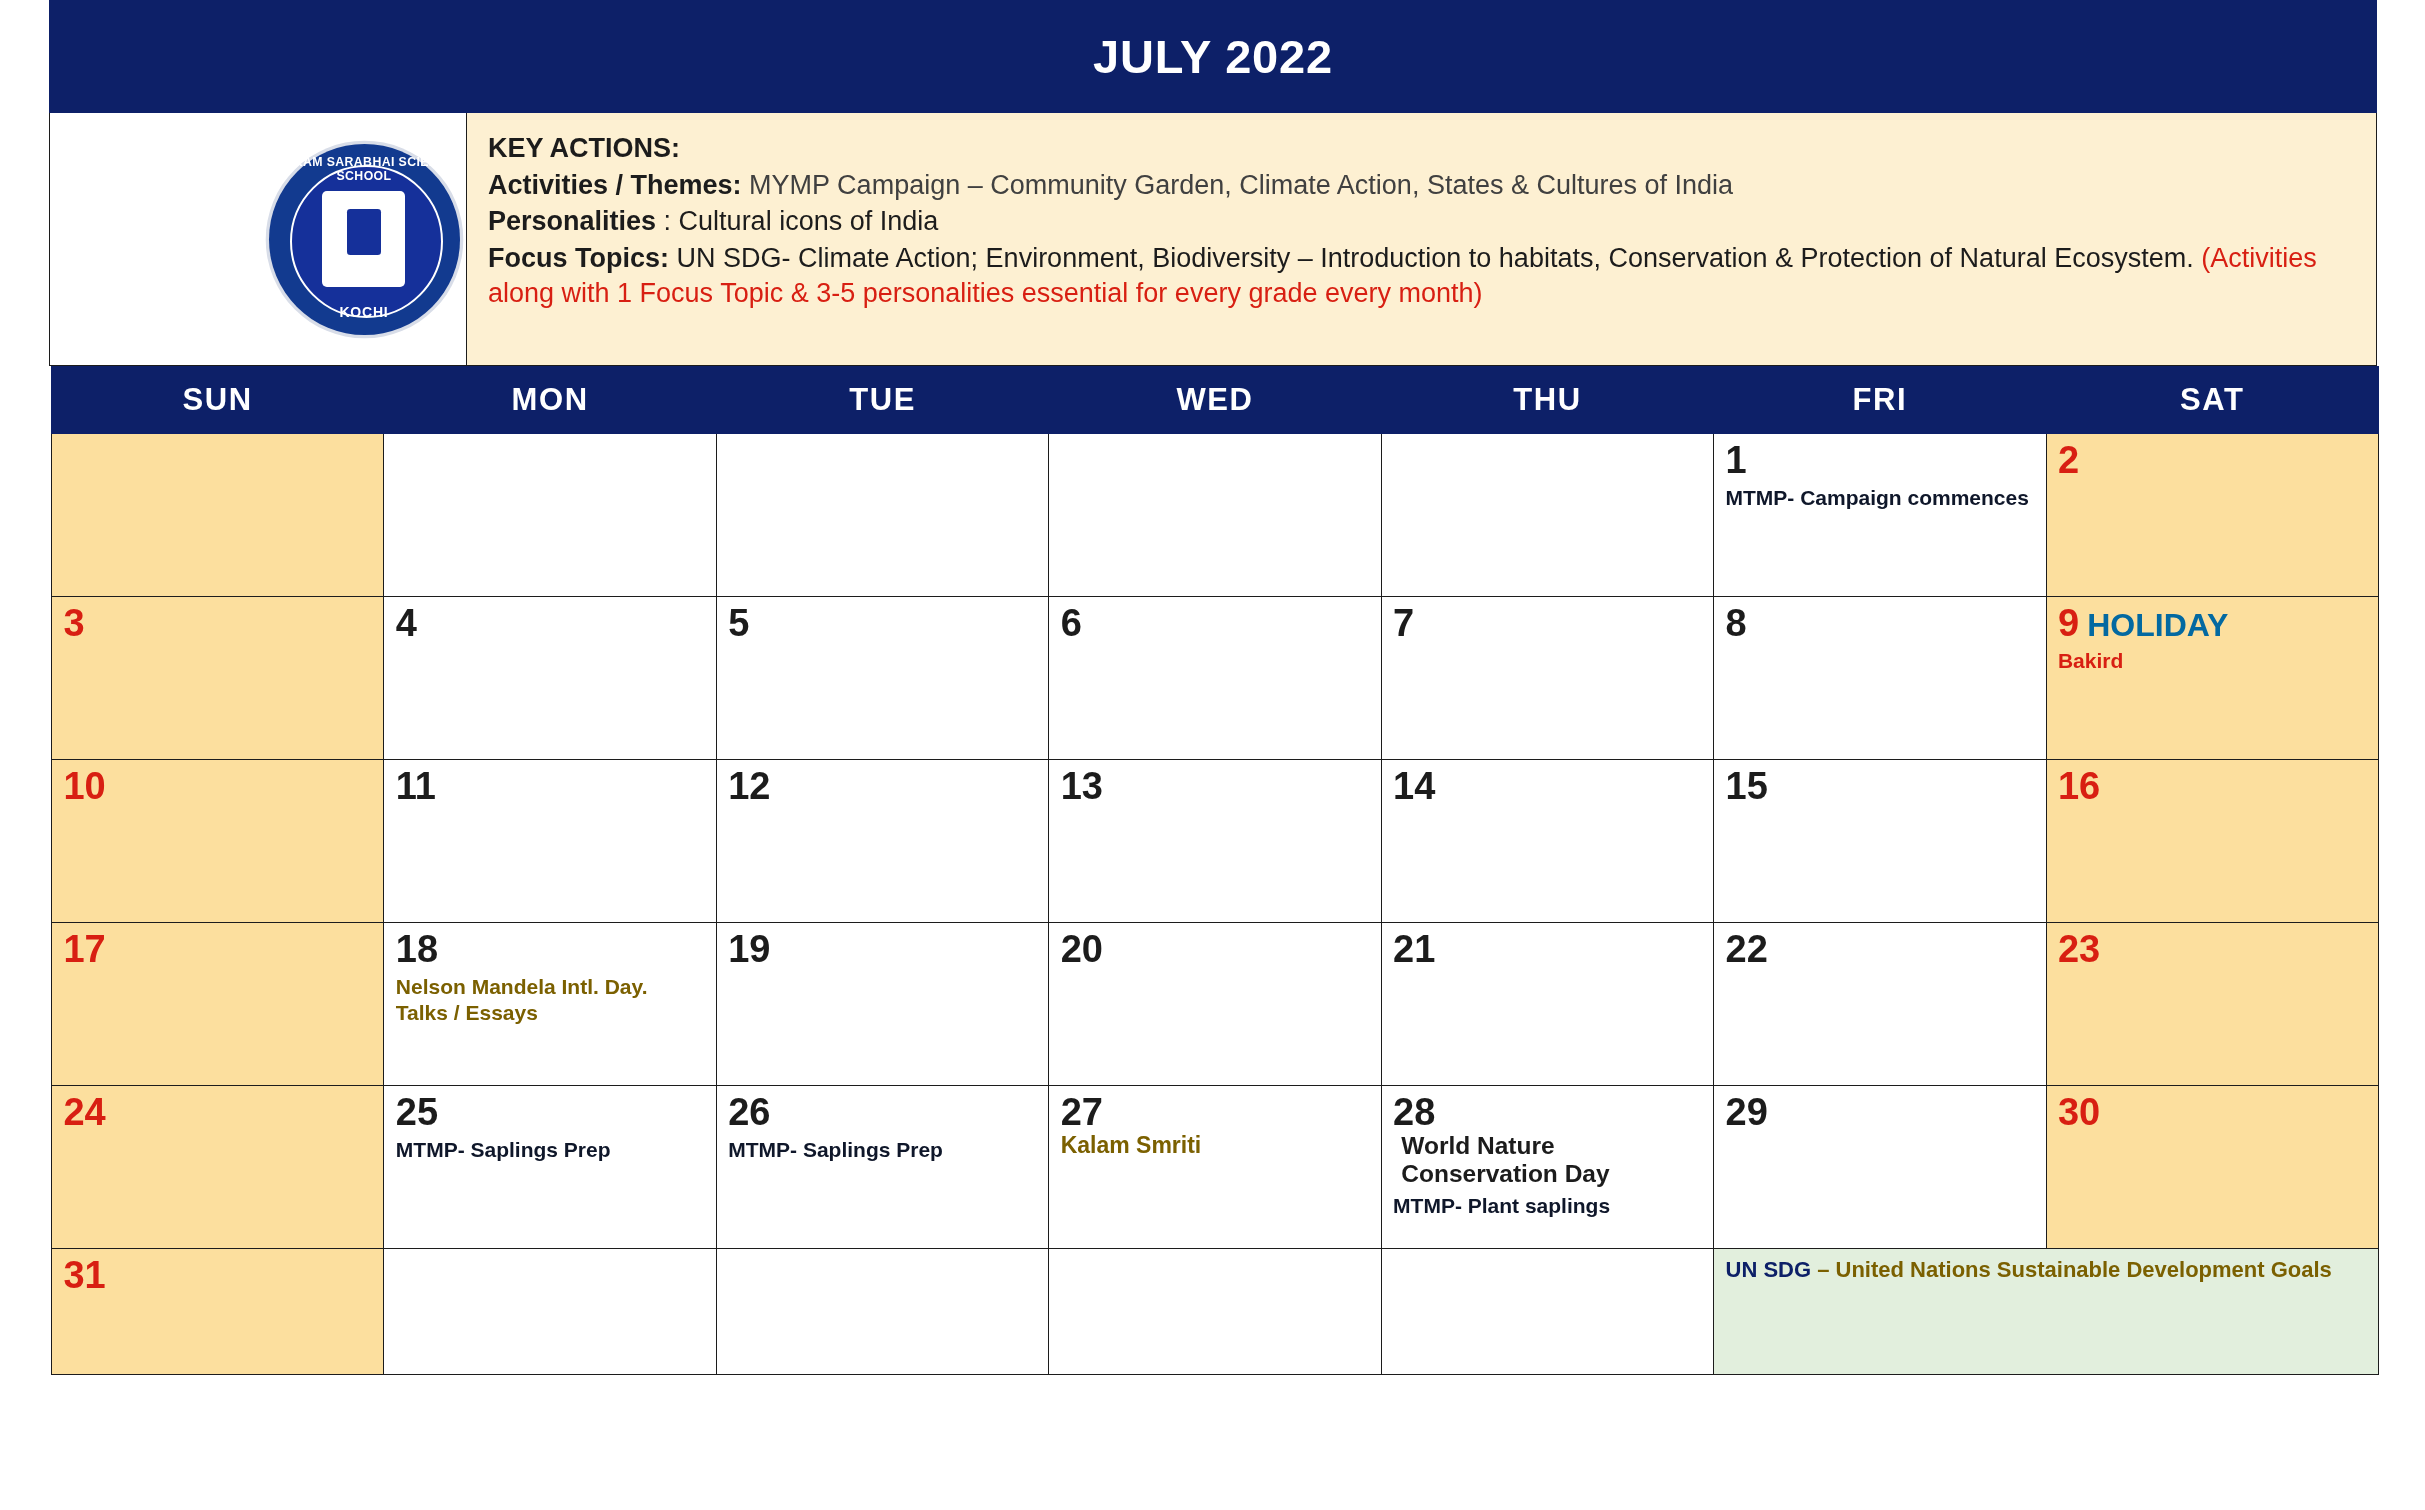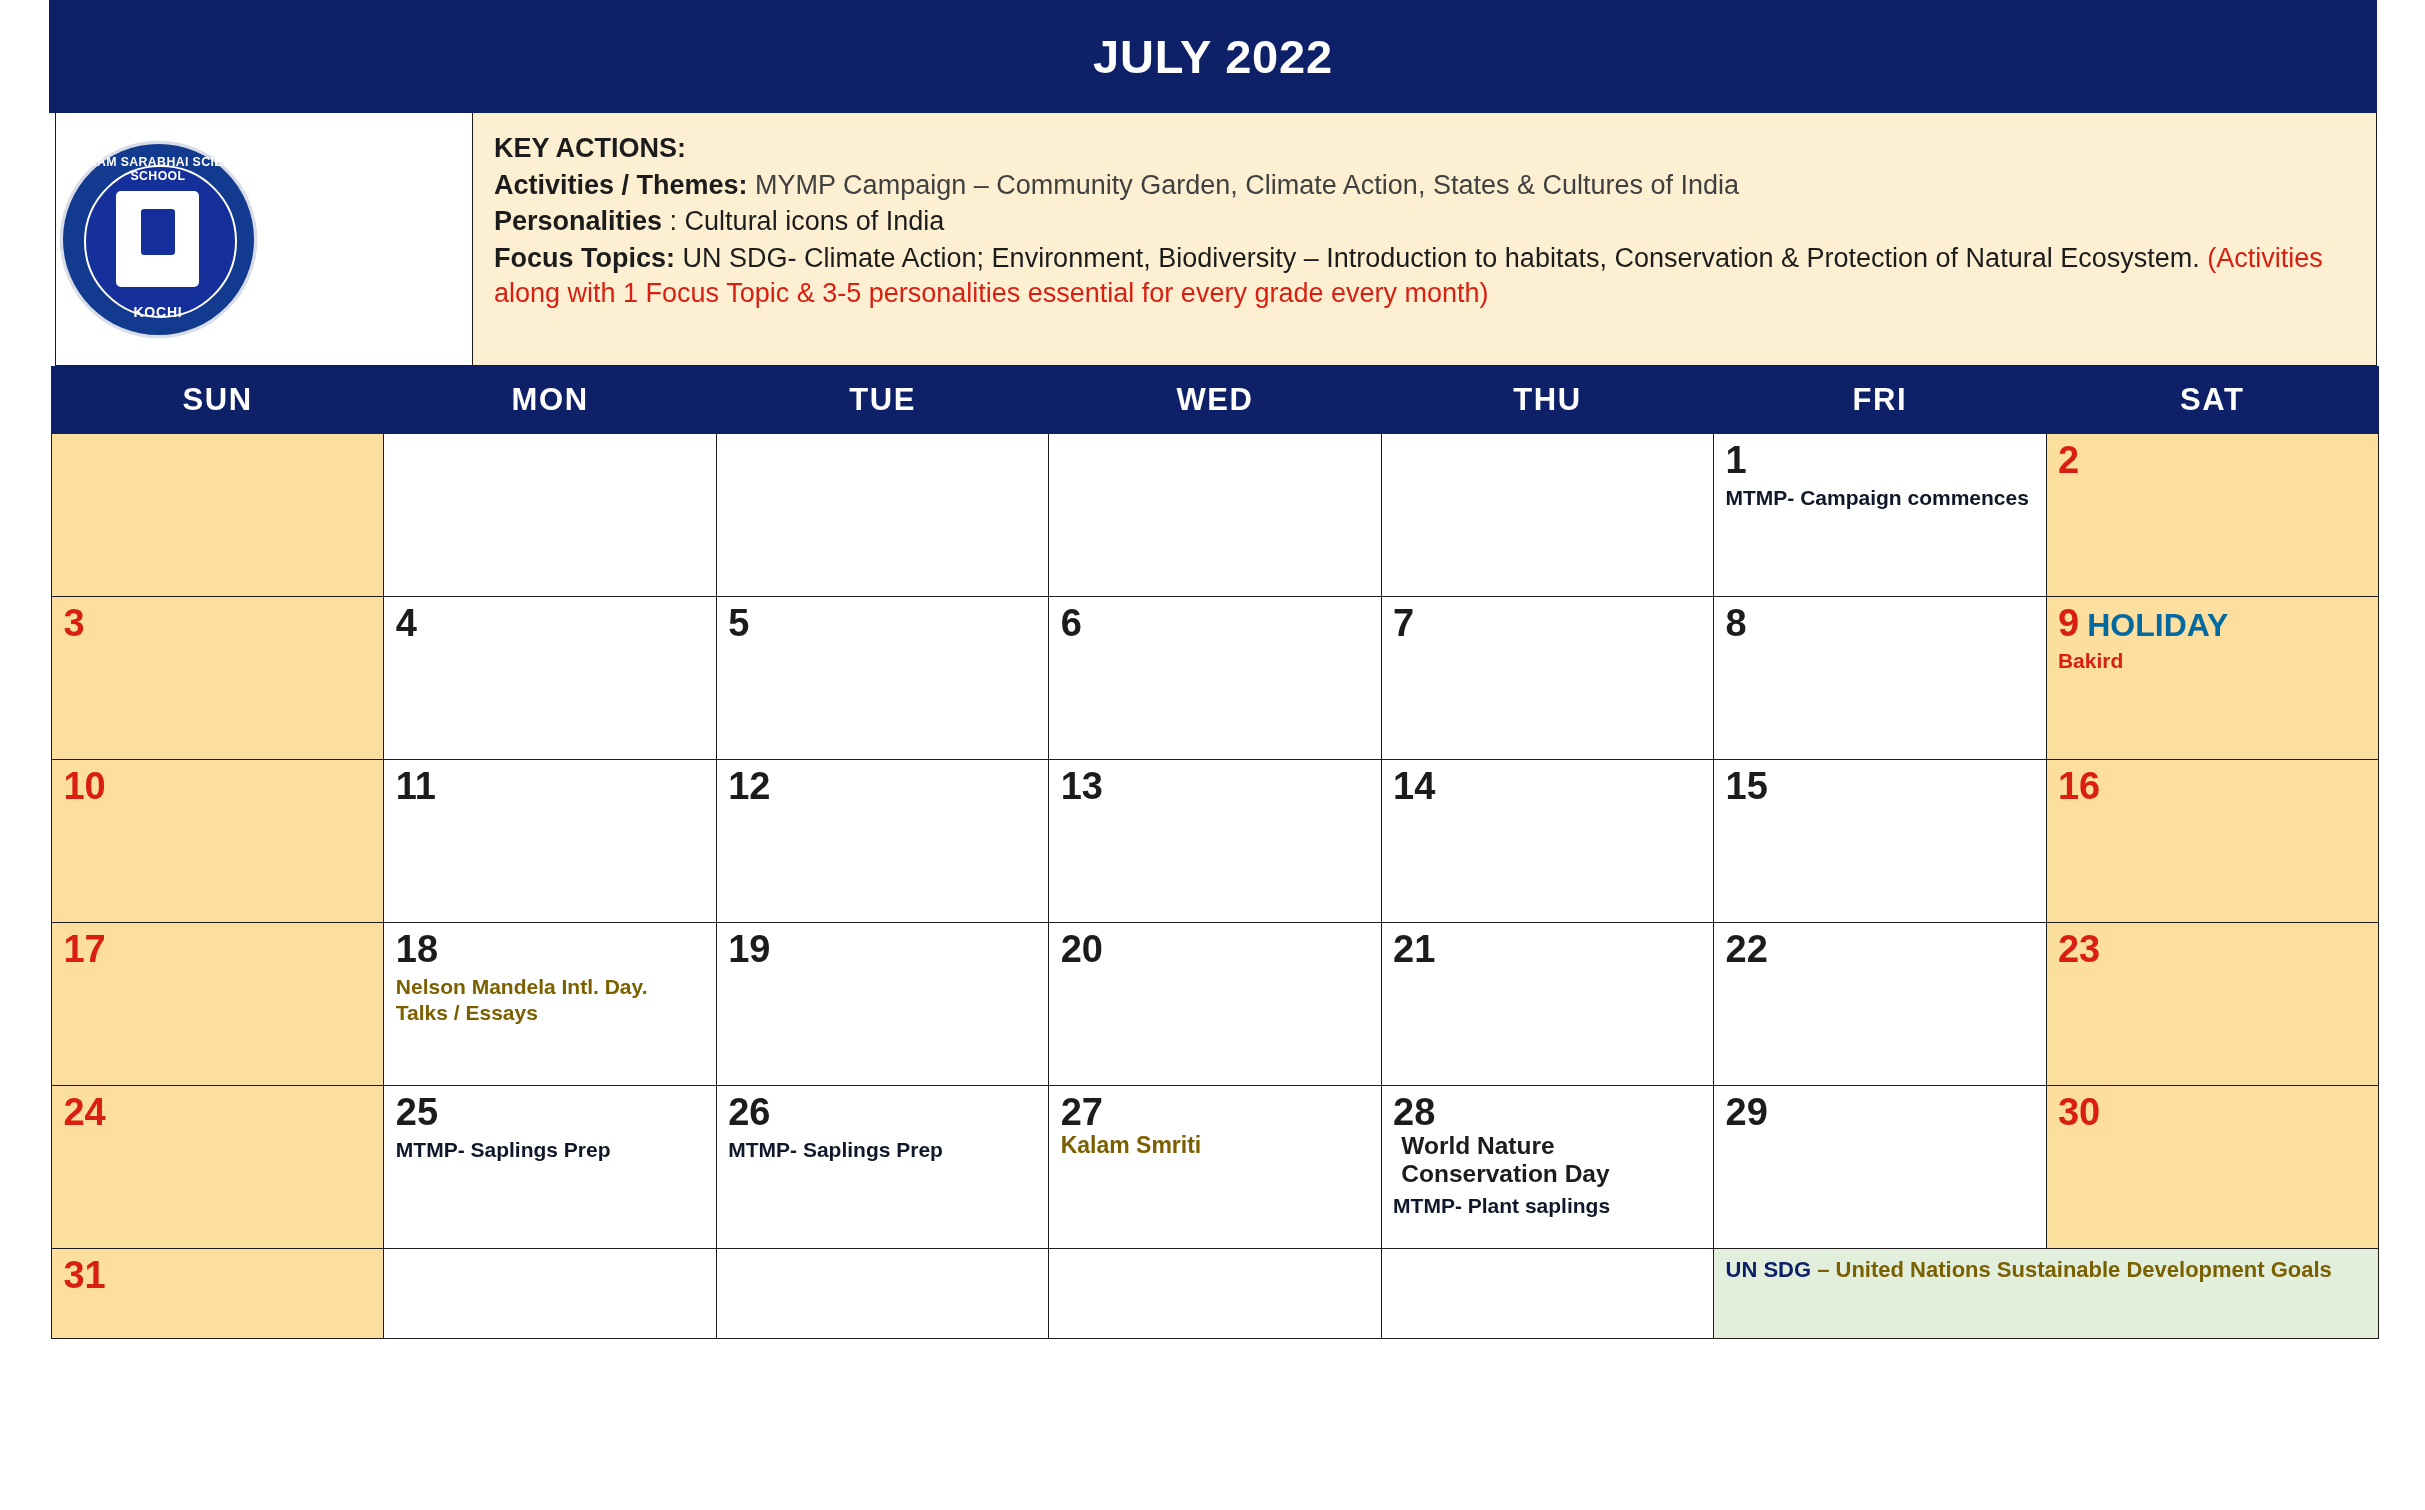--- a/index.html
+++ b/index.html
@@ -49,22 +49,21 @@
   }
   .logo-cell {
     width: 418px;
     height: 100%;
     border: 1.6px solid #1c1c1c;
     border-top: none;
     background: #ffffff;
     box-sizing: border-box;
     display: flex;
     align-items: center;
-    justify-content: flex-start;
-    margin-left: 6px;
+    justify-content: flex-end;
   }
   .logo {
     width: 204px;
     height: 204px;
     position: relative;
   }
   .logo .ring-outer {
     position: absolute;
     left: 6.5px; top: 6.5px;
     width: 191px; height: 191px;
@@ -198,21 +197,21 @@
     color: #7b6000;
   }
   .row-flex { display: flex; align-items: baseline; flex-wrap: wrap; }
   .sdg-text {
     font-size: 22px;
     font-weight: bold;
     line-height: 1.3;
     color: #7b6000;
   }
   .sdg-text .abbr { color: #0d2068; }
-  .last-row td { height: 90px; }
+  .last-row td { height: 126px; }
 </style>
 </head>
 <body>
 
 <div class="page">
 
   <div class="title-bar">
     <span class="title-text">JULY 2022</span>
   </div>
 

